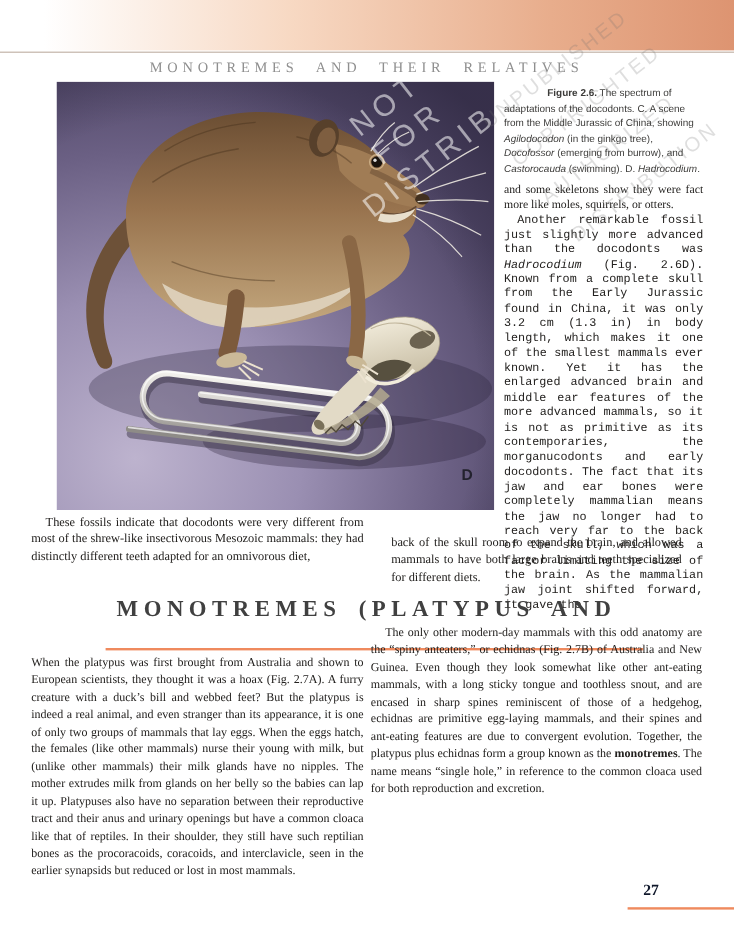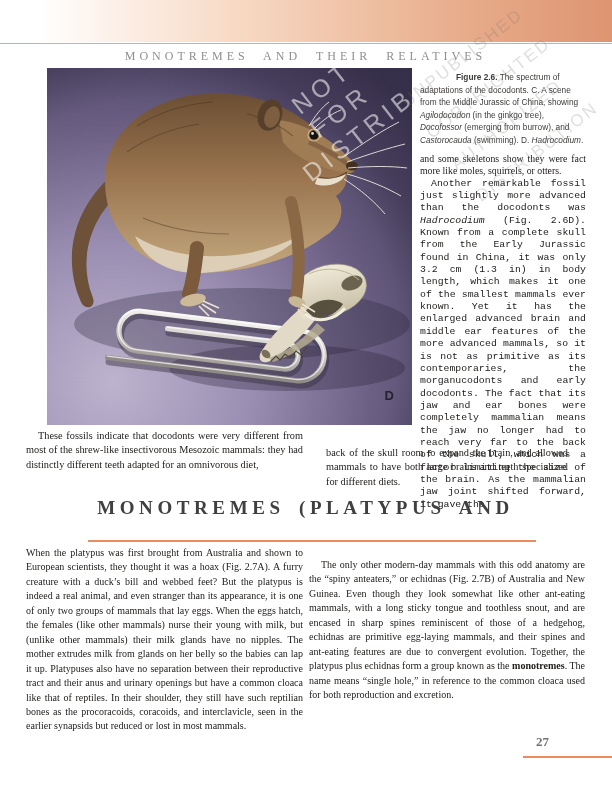--- a/index.html
+++ b/index.html
@@ -55,26 +55,26 @@
   #section-heading{left:26px;top:498px;width:559px;text-align:center;
     font-size:19px;font-weight:bold;line-height:20.5px;letter-spacing:4.6px;
     word-spacing:5px;color:#404040;}
   #heading-rule{left:88px;top:540px;width:448px;height:2px;background:#ef8a5e;}
 
   
   .body-col{font-size:10px;line-height:14.45px;text-align:justify;}
   .body-col p{margin:0;}
   .body-col p.ind{text-indent:12px;}
   #col-left{left:26px;top:546px;width:277px;}
-  #col-right{left:309px;top:558px;width:276px;}
+  #col-right{left:309px;top:521px;width:276px;}
   .bold{font-weight:bold;}
 
   
   #page-number{left:489px;top:734px;width:60px;text-align:right;
-    font-size:13px;font-weight:bold;color:#737373;}
+    font-size:13px;font-weight:bold;color:#0f172a;}
   #page-rule{left:523px;top:756px;width:89px;height:1.5px;background:#ef8a5e;}
 </style>
 </head>
 <body>
 
 <div class="abs" id="header-band"></div>
 <div class="abs" id="header-rule"></div>
 
 <div class="abs" id="running-head">MONOTREMES AND THEIR RELATIVES</div>
 

